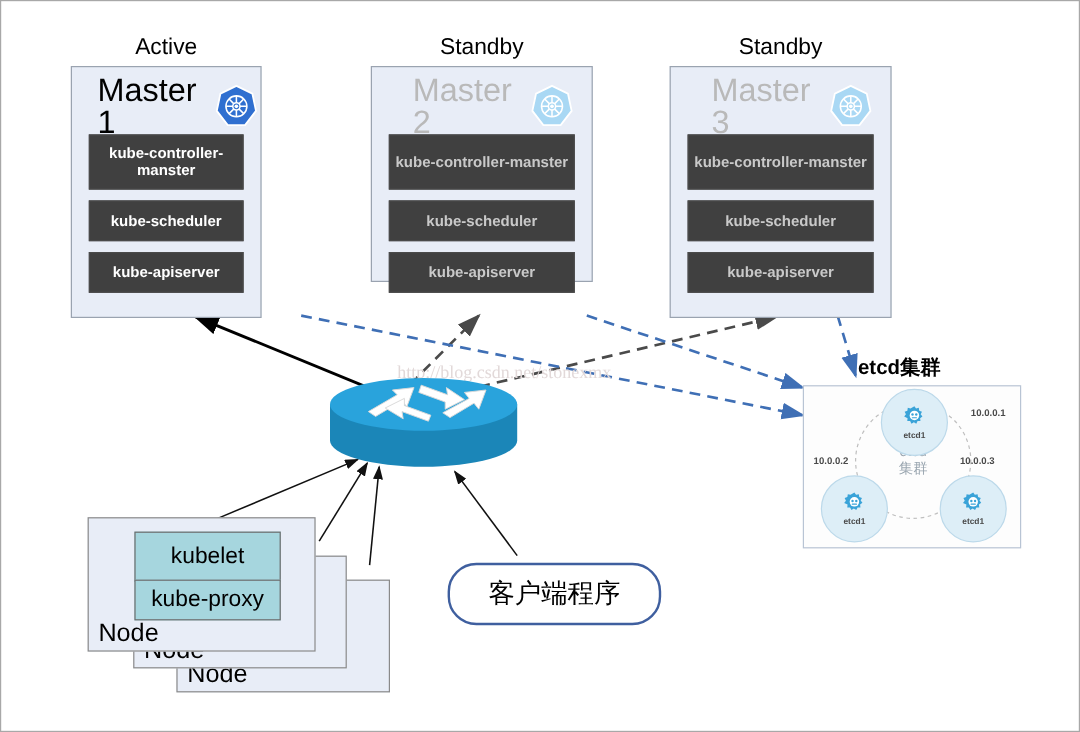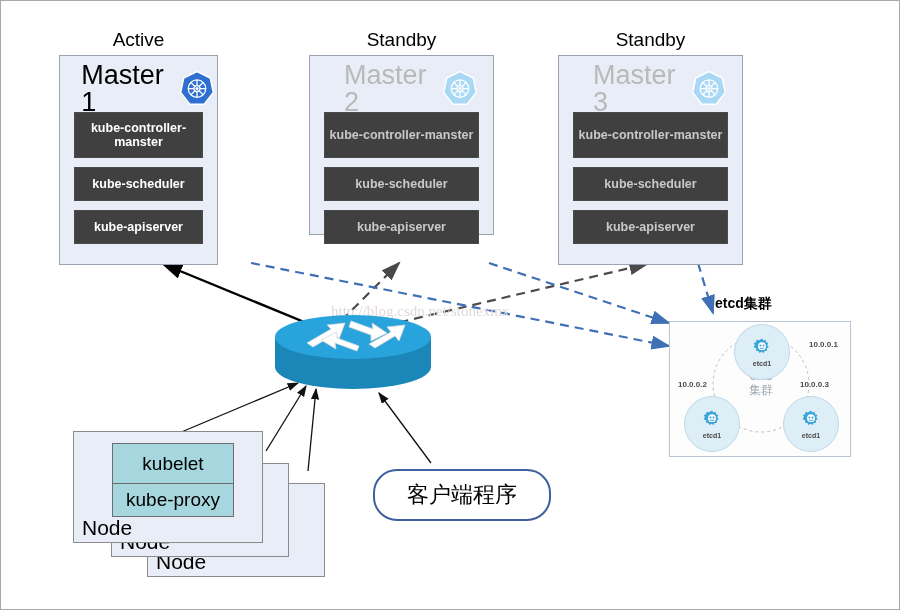--- a/index.html
+++ b/index.html
@@ -45,21 +45,21 @@
   }
   .node-comp{
     background:#a6d6de;border:1px solid #6d6d6d;
     color:#000;font-size:19px;
     display:flex;align-items:center;justify-content:center;
     box-sizing:border-box;
   }
 
   
   .entry-label{font-size:22px;color:#000;white-space:nowrap;}
-  .etcd-title{font-size:14px;font-weight:bold;color:#000;white-space:nowrap;}
+  .etcd-title{font-size:17px;font-weight:bold;color:#000;white-space:nowrap;}
   .etcd-panel{background:#fdfdfd;border:1px solid #b8c4d4;box-sizing:border-box;}
   .client-pill{
     border:2px solid #3f5f9f;border-radius:24px;background:#ffffff;
     display:flex;align-items:center;justify-content:center;
     font-size:22px;color:#000;box-sizing:border-box;
   }
   .ip-label{position:absolute;font-size:8px;font-weight:bold;color:#4a4a4a;white-space:nowrap;}
   .etcd-node-circle{
     position:absolute;border-radius:50%;
     background:#ddeef7;border:1px solid #bcd9ea;

